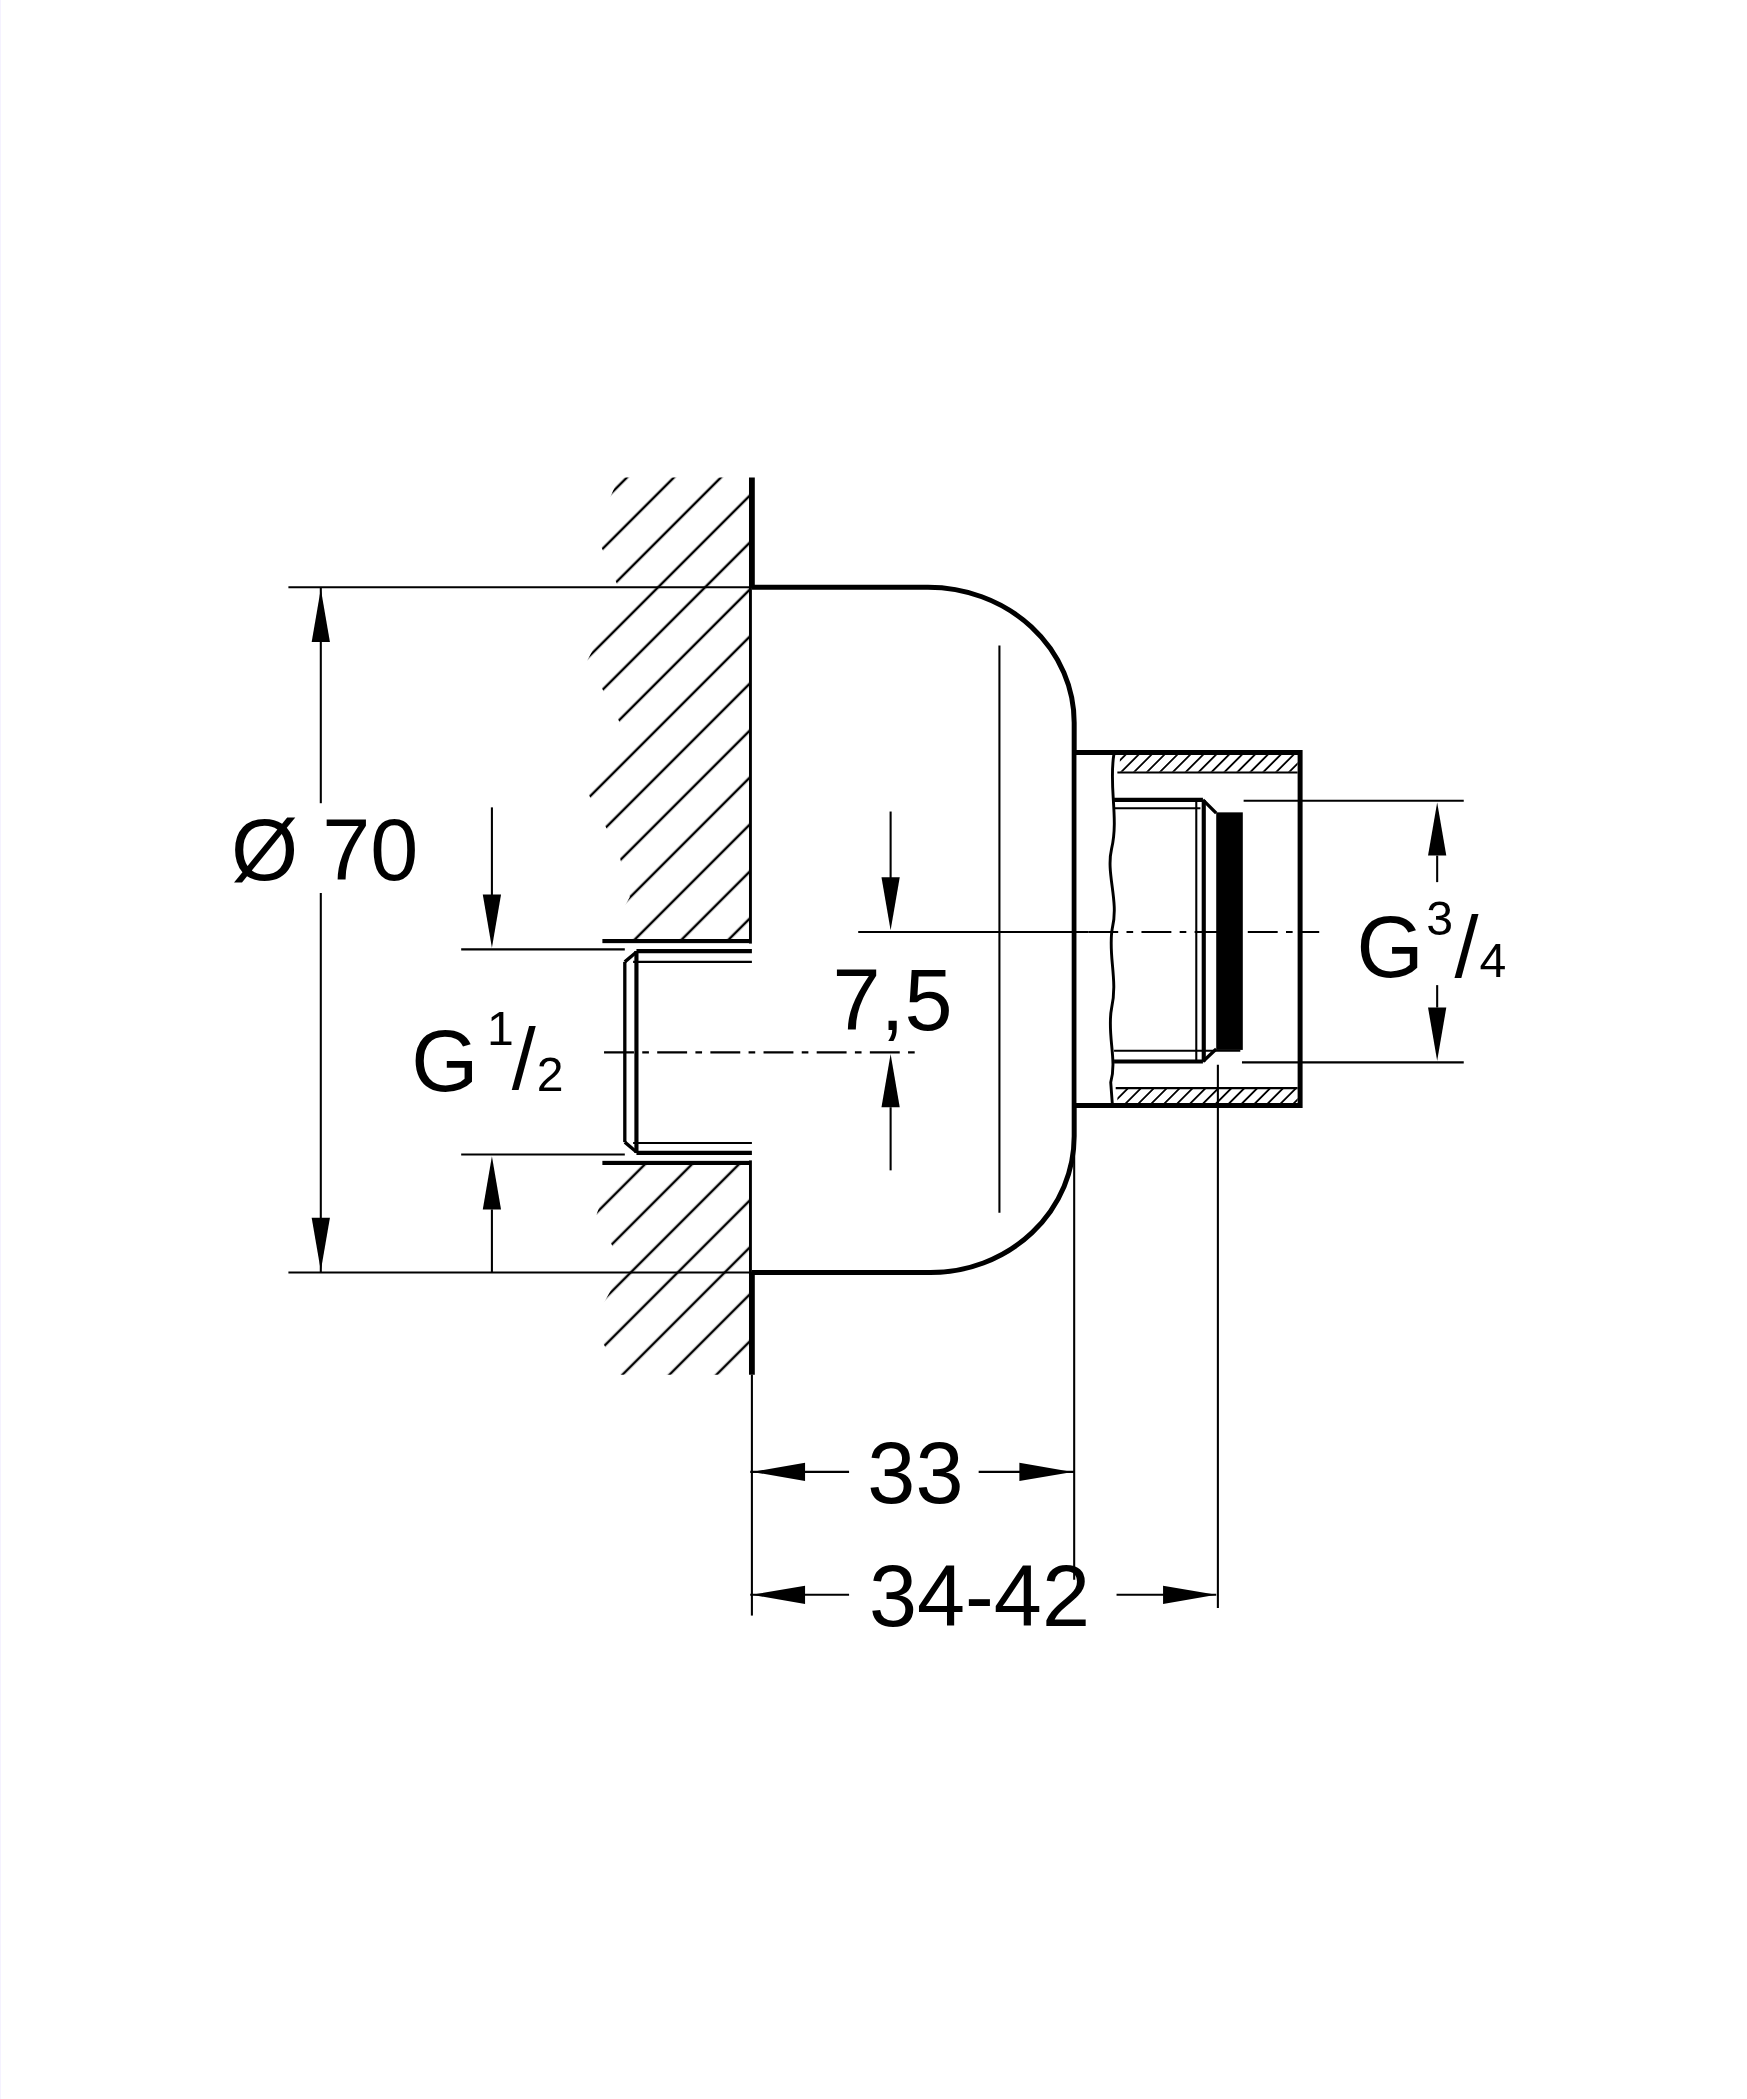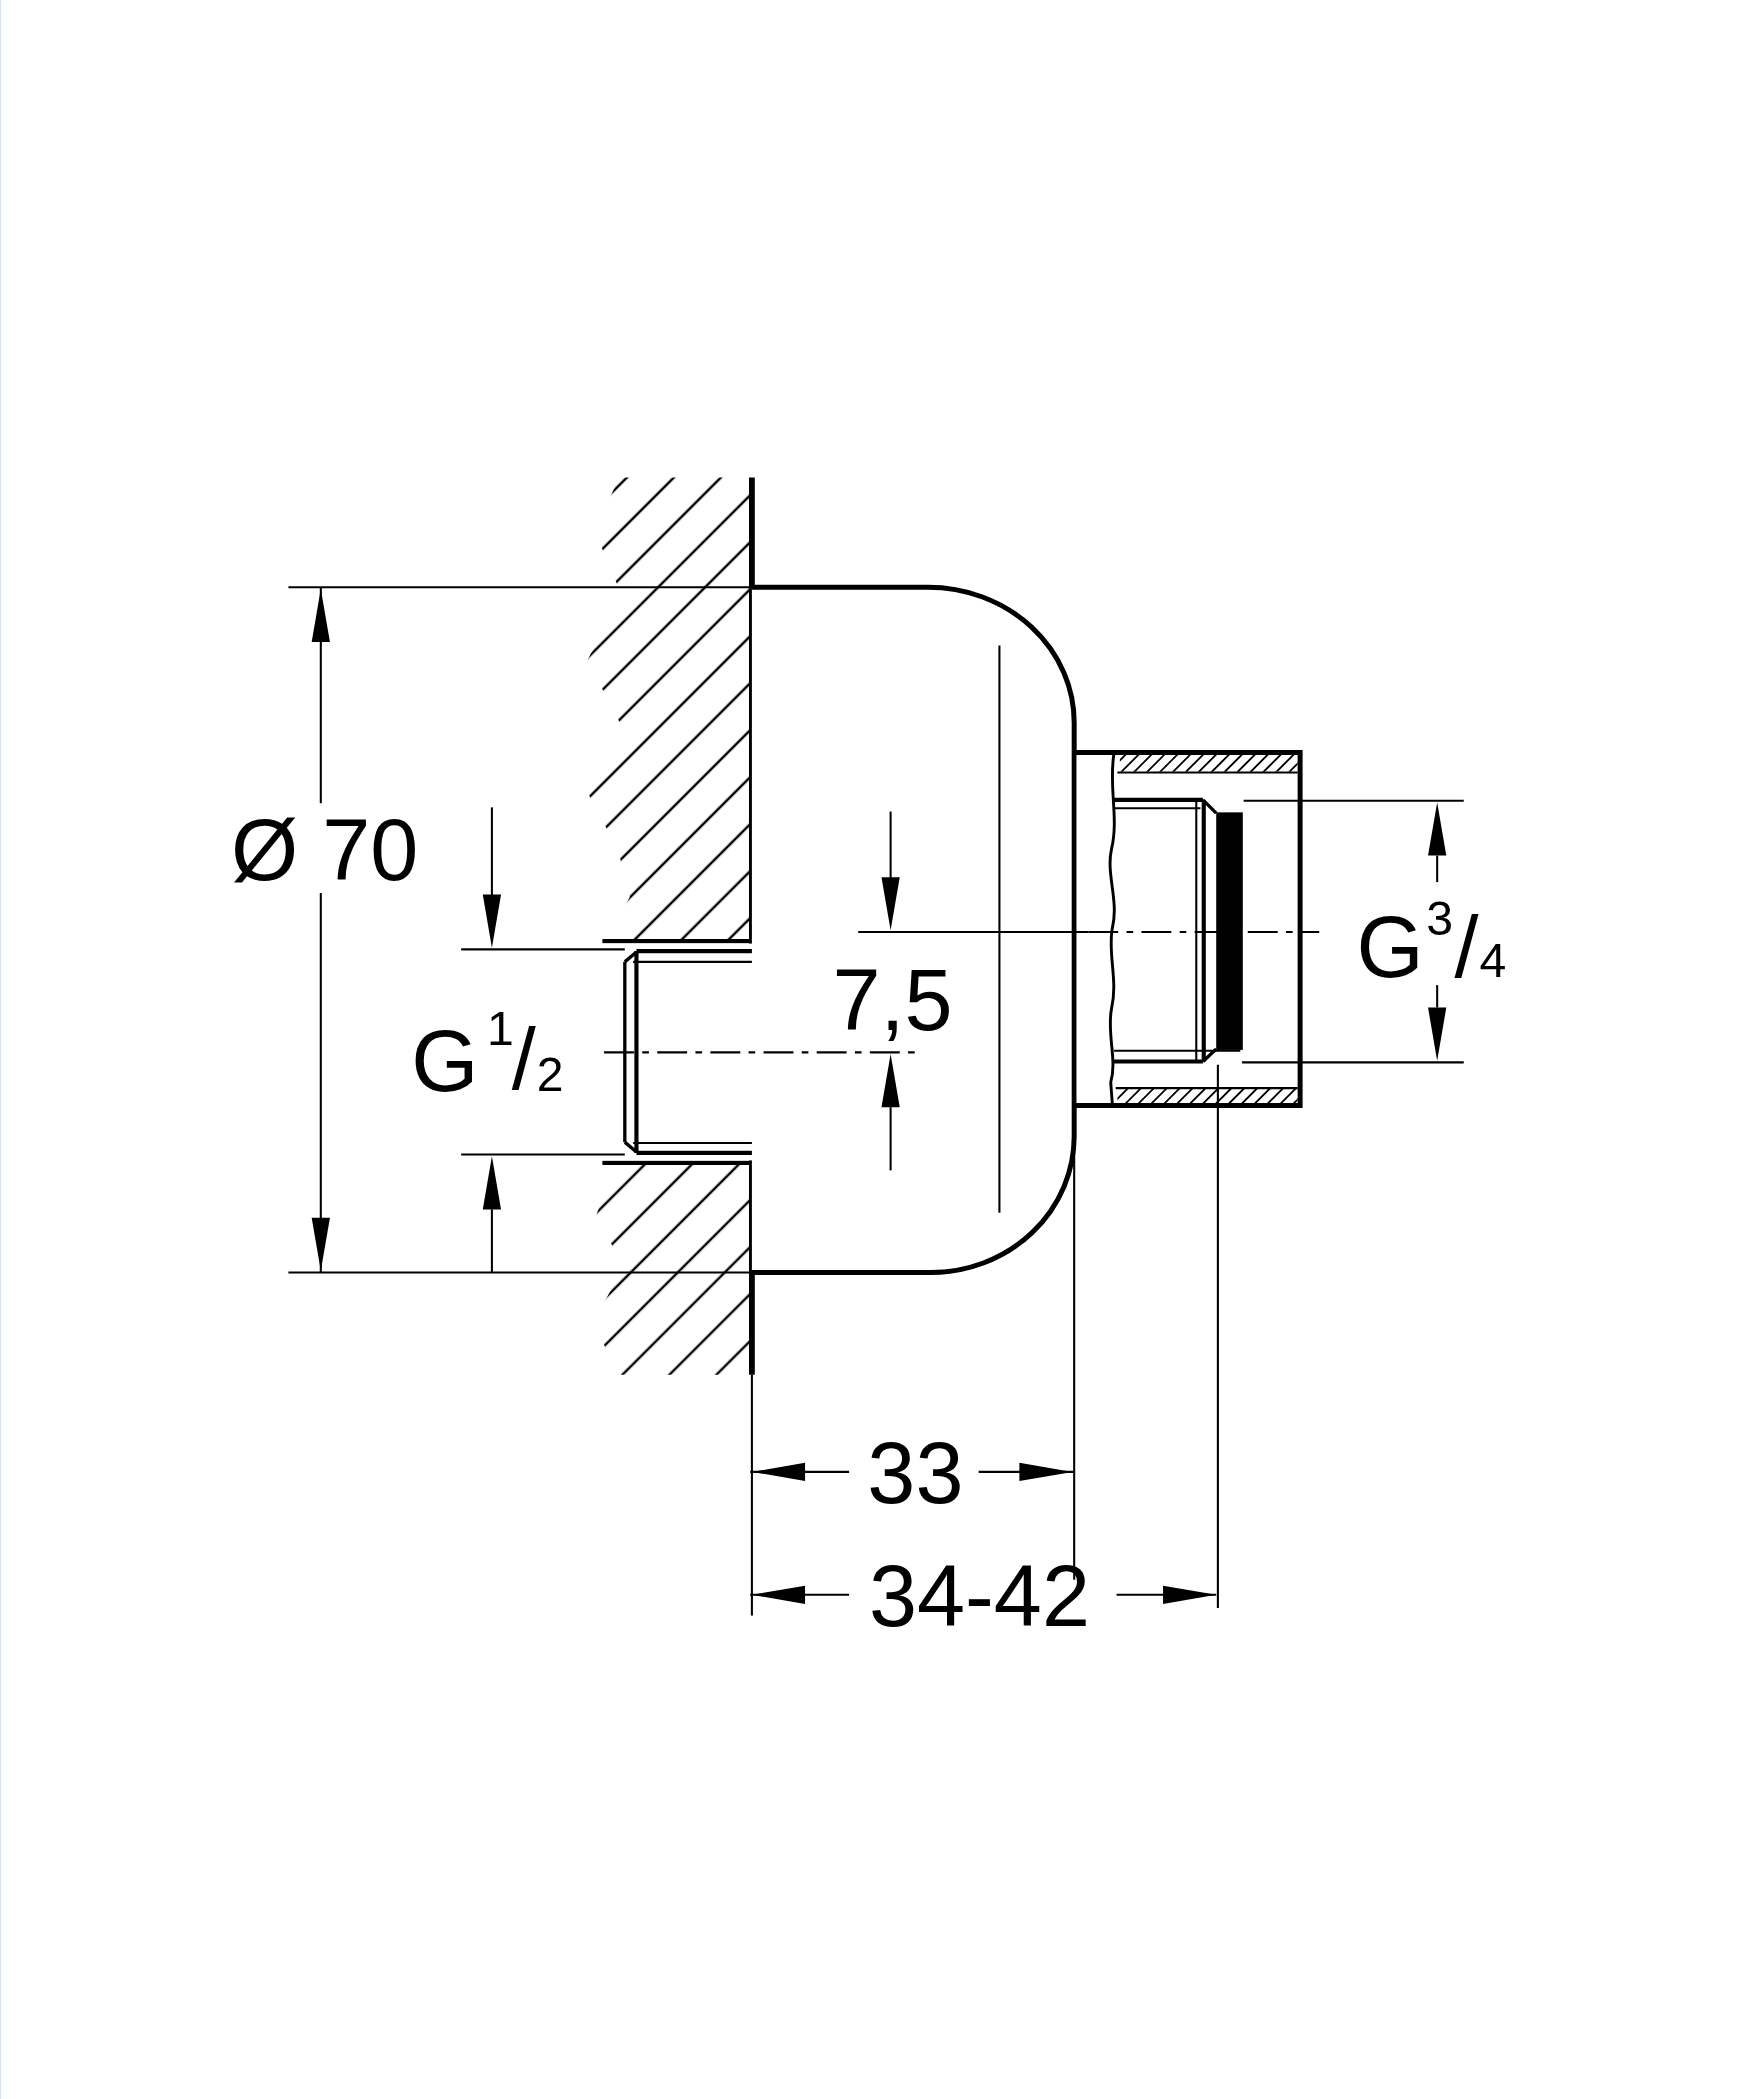--- a/index.html
+++ b/index.html
@@ -4,21 +4,21 @@
 <style>
   html, body {
     margin: 0;
     padding: 0;
     background: #ffffff;
   }
   .stage {
     width: 1748px;
     height: 2099px;
     position: relative;
-    background: #1d4ed8;
+    background: #c4b5fd;
   }
   svg text {
     font-family: "Liberation Sans", "DejaVu Sans", sans-serif;
     fill: #000000;
   }
   .t-main { font-size: 104px; }
   .t-frac { font-size: 58px; }
 </style>
 </head>
 <body>

